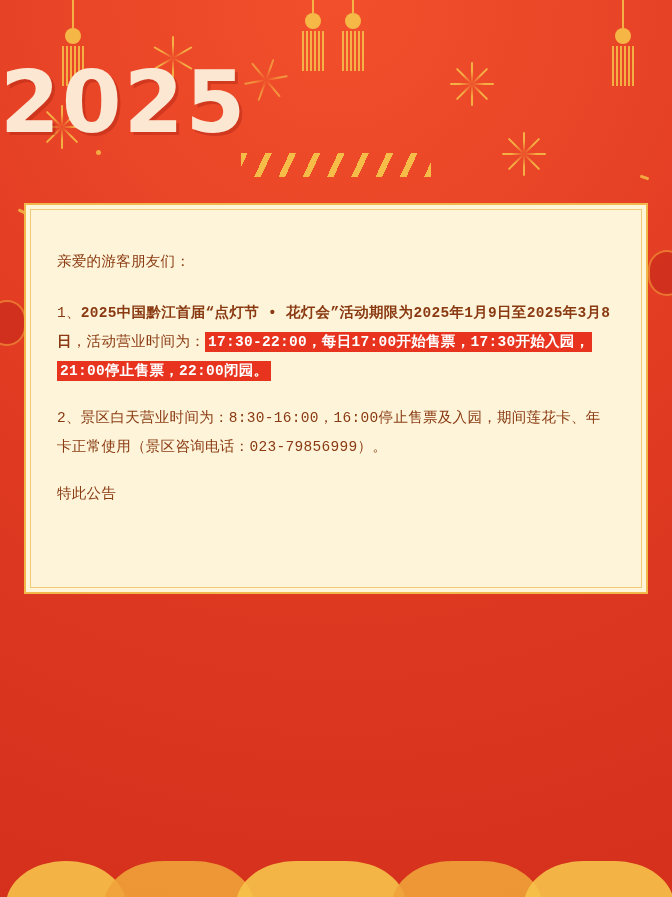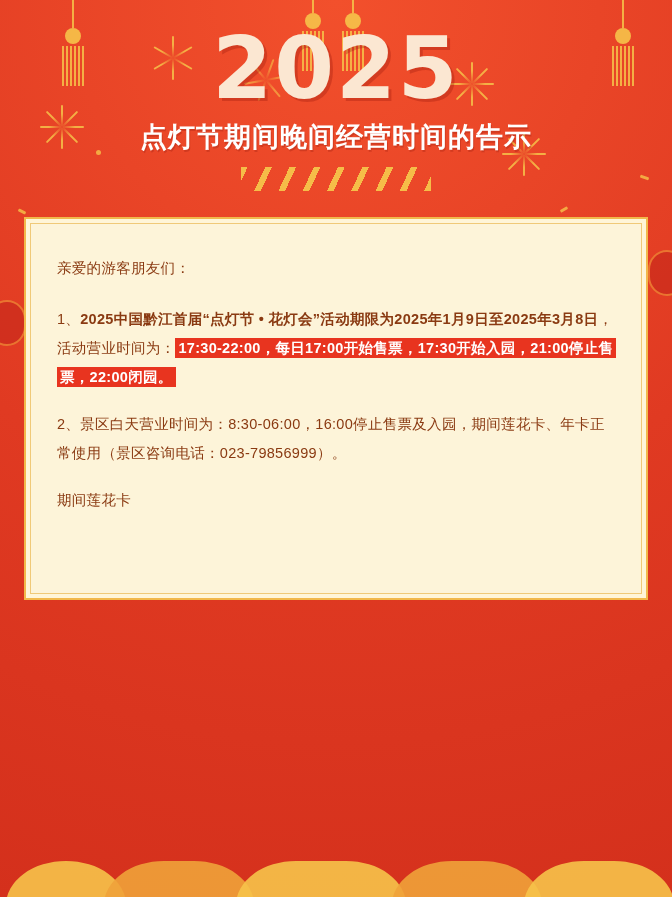--- a/index.html
+++ b/index.html
@@ -88,22 +88,21 @@
     background: #c4261a;
     border: 2px solid #f0a23a;
     opacity: .55;
   }
   .lantern.l1 { left: -12px; top: 300px; }
   .lantern.l2 { right: -14px; top: 250px; }
 
   
   .header {
     position: relative;
-    padding-top: 30px;
-    text-align: center;
+    padding-top: 64px;
   }
   .year {
     font-family: "DejaVu Sans", sans-serif;
     font-size: 86px;
     font-weight: 700;
     line-height: .9;
     letter-spacing: 2px;
     color: #fbe7d2;
     text-shadow: 3px 3px 0 rgba(160,30,15,.35);
     margin: 0;
@@ -141,25 +140,26 @@
     background: #fff5d8;
     border: 2px solid #f2b84b;
     padding: 4px;
   }
   .card {
     border: 1px solid #f0c978;
     padding: 30px 26px 34px;
     background: #fdf4d9;
   }
   .card p {
-    margin: 0 0 18px;
+    margin: 8px 0 18px;
     font-size: 14.5px;
     line-height: 2;
     color: #8a3a12;
     letter-spacing: .3px;
+    font-family: Liberation Mono, monospace;
   }
   .card p.greet { margin-bottom: 22px; }
   .hl {
     background: #e8341f;
     color: #ffffff;
     font-weight: 700;
     padding: 2px 3px;
     line-height: 1.9;
     box-decoration-break: clone;
     -webkit-box-decoration-break: clone;
@@ -278,38 +278,37 @@
   <div class="confetti" style="left:122px; top:318px; width:9px;  height:3px; transform:rotate(40deg)"></div>
   <div class="confetti" style="left:560px; top:208px; width:8px;  height:3px; transform:rotate(-30deg)"></div>
   <div class="confetti" style="left:612px; top:268px; width:6px;  height:6px; border-radius:50%"></div>
   <div class="confetti" style="left:640px; top:176px; width:9px;  height:3px; transform:rotate(20deg)"></div>
   <div class="confetti" style="left:498px; top:300px; width:7px;  height:3px; transform:rotate(-45deg)"></div>
   <div class="confetti" style="left:242px; top:330px; width:6px;  height:3px; transform:rotate(10deg)"></div>
   <div class="confetti" style="left:390px; top:330px; width:6px;  height:3px; transform:rotate(-20deg)"></div>
 
   <div class="header">
     <div class="year">2025</div>
-    <div class="title-sub">点灯节期间晚间经营时间的告示</div>
     <div class="slashes"></div>
   </div>
 
   <div class="card-wrap">
     <div class="card">
 
       <p class="greet">亲爱的游客朋友们：</p>
 
 
       <p>
         <span>1、</span><span class="strongline" style="font-weight:700">2025中国黔江首届“点灯节 • 花灯会”活动期限为2025年1月9日至2025年3月8日</span><span>，活动营业时间为：</span><span class="hl">17:30-22:00，每日17:00开始售票，17:30开始入园，21:00停止售票，22:00闭园。</span>
       </p>
 
-      <p>2、景区白天营业时间为：8:30-06:00，16:00停止售票及入园，期间莲花卡、年卡正常使用（景区咨询电话：023-79856999）。</p>
-
-
-      <p>期间莲花卡</p>
+      <p>2、景区白天营业时间为：8:30-16:00，16:00停止售票及入园，期间莲花卡、年卡正常使用（景区咨询电话：023-79856999）。</p>
+
+
+      <p>特此公告</p>
 
       <div class="sign">
       </div>
 
     </div>
   </div>
 
   <div class="footer-deco">
     <div class="cloud c1"></div>
     <div class="cloud c2"></div>

